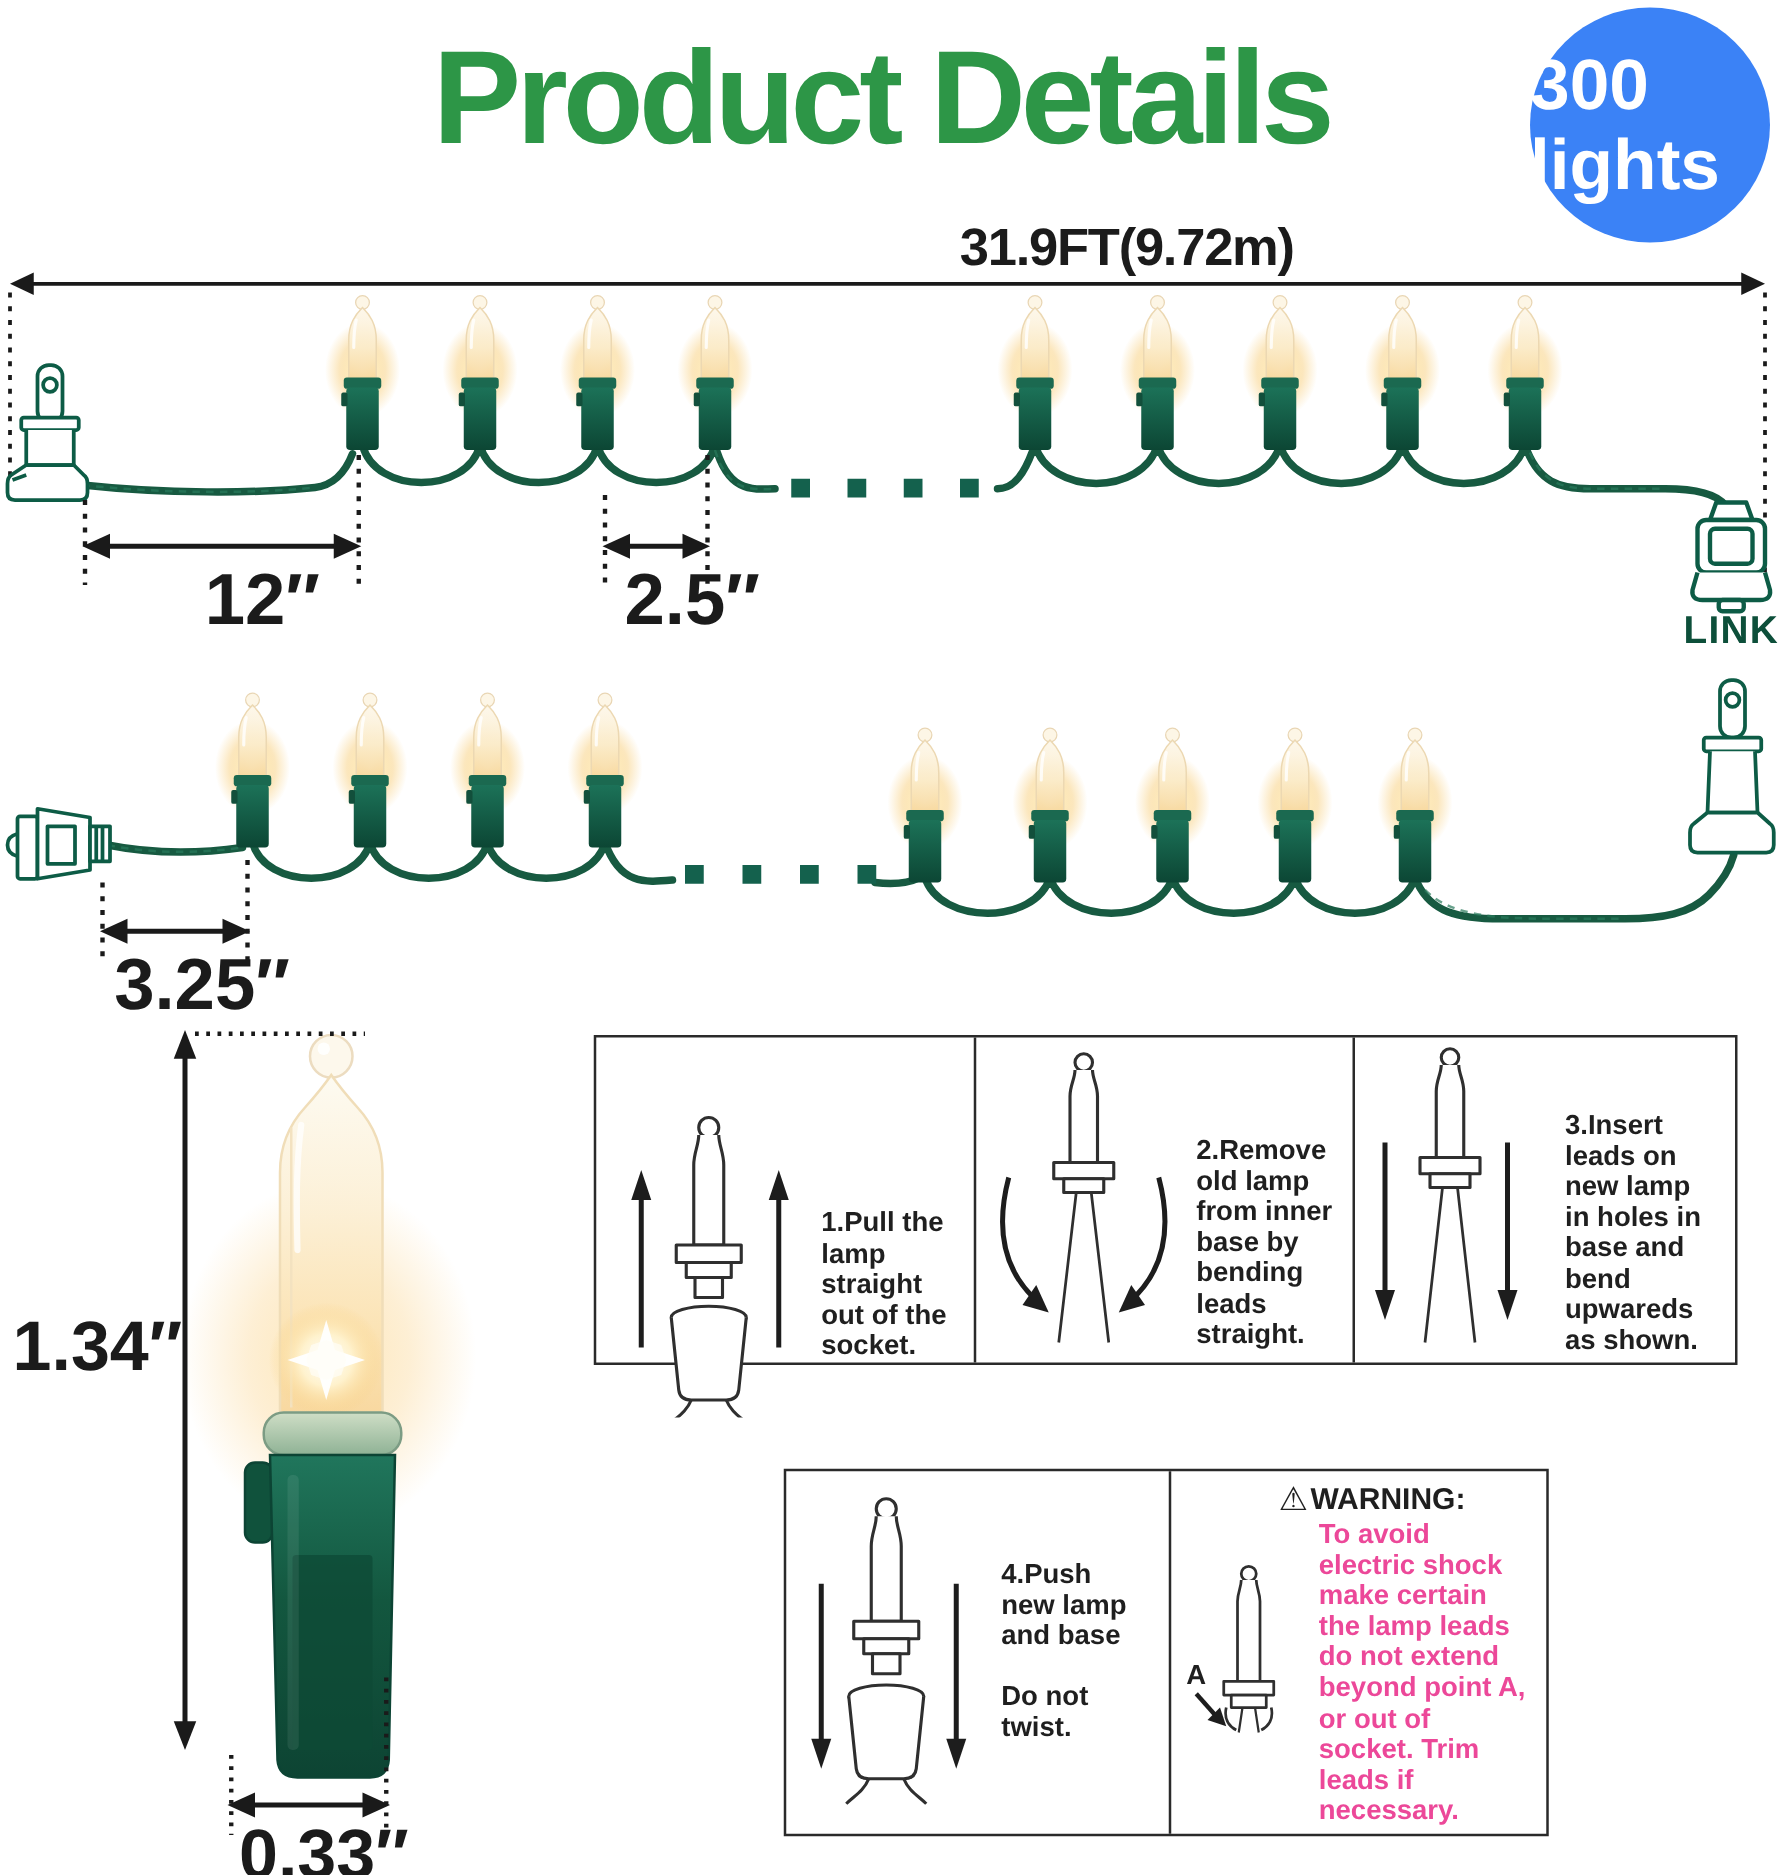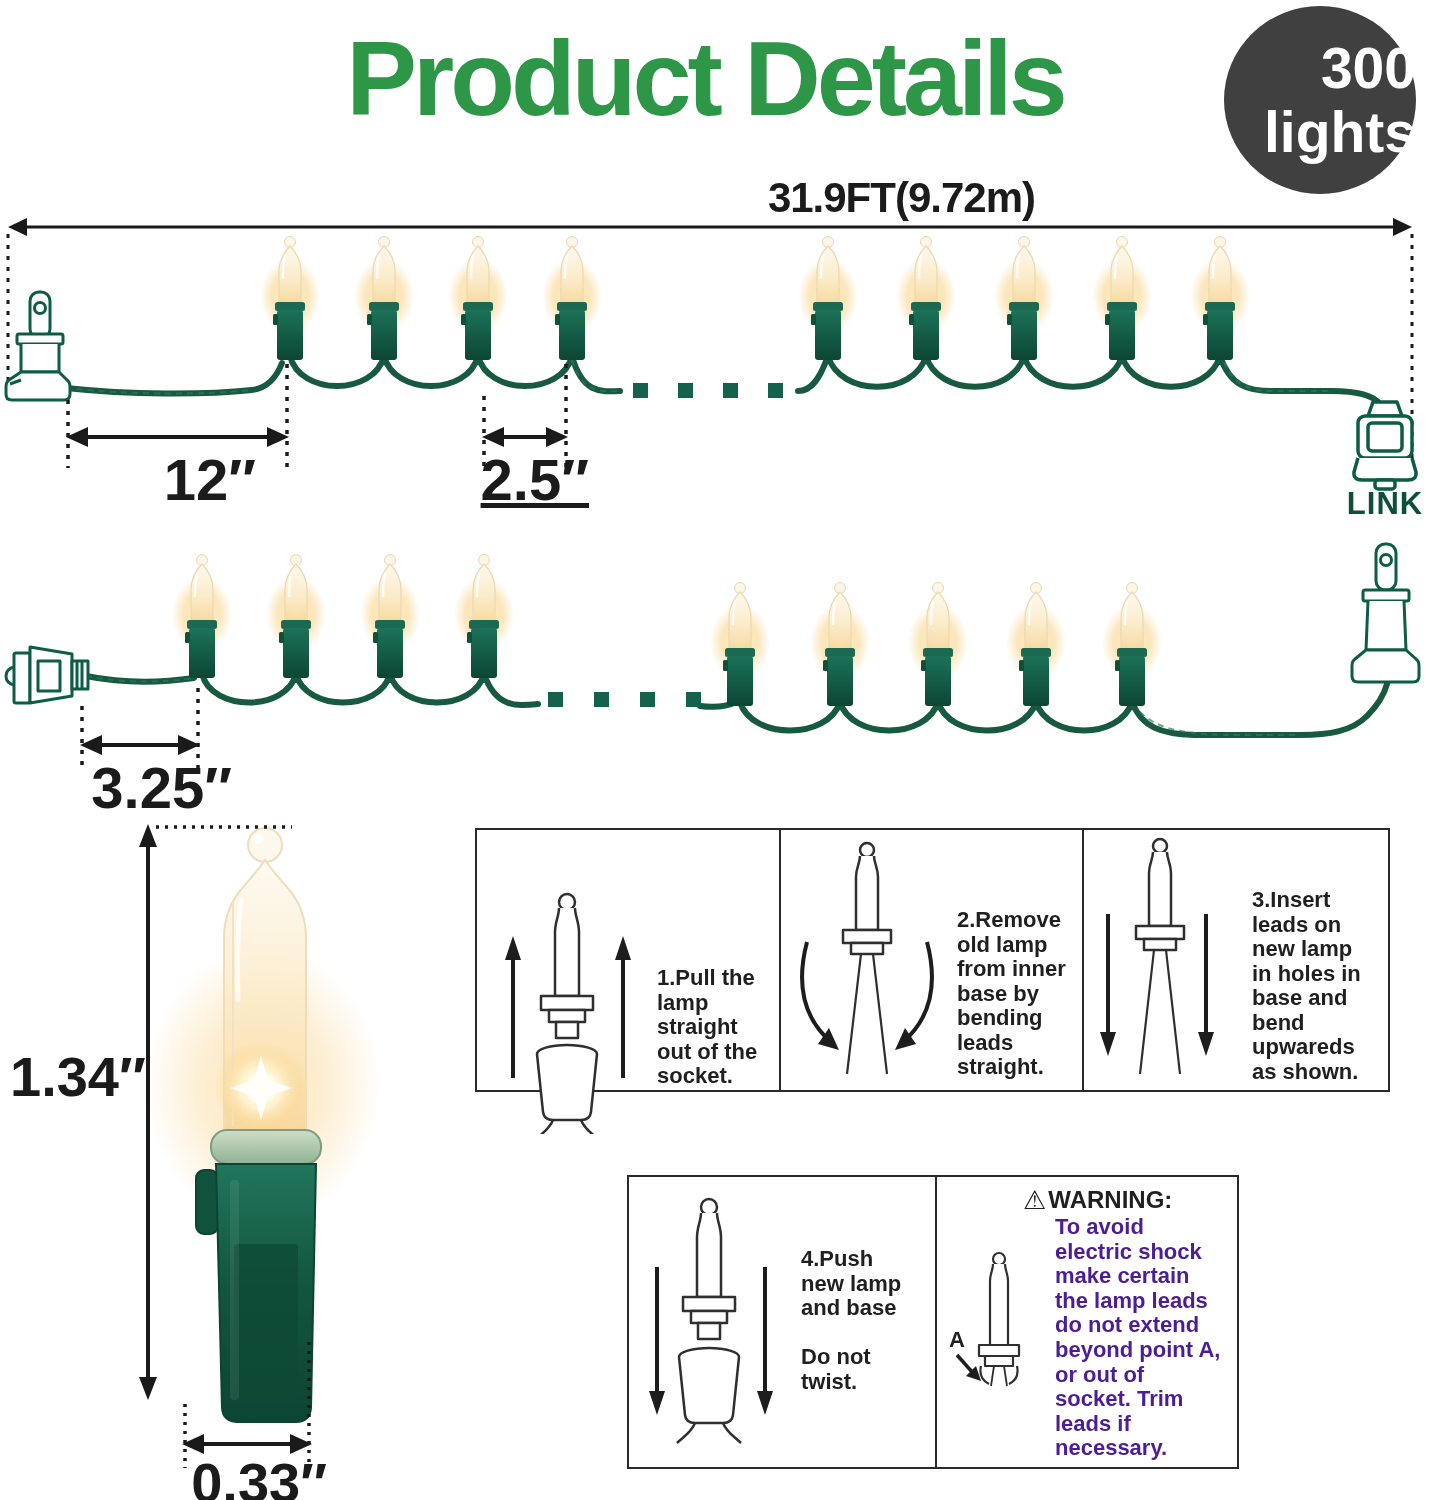--- a/index.html
+++ b/index.html
@@ -1,37 +1,37 @@
 <!DOCTYPE html>
 <html><head>
 <meta charset="utf-8">
 <style>
   html,body{margin:0;padding:0;background:#ffffff;}
   body{width:1432px;height:1500px;position:relative;font-family:"Liberation Sans","DejaVu Sans",sans-serif;overflow:hidden;}
   .abs{position:absolute;}
   #page-title{left:230px;top:18px;width:950px;text-align:center;font-size:106px;font-weight:700;letter-spacing:-4px;color:#2d9647;}
-  #badge{left:1224px;top:6px;width:192px;height:188px;border-radius:50%;background:#404040;color:#fff;text-align:right;display:flex;flex-direction:column;justify-content:center;font-weight:700;font-size:57px;line-height:64px;}
+  #badge{left:1224px;top:6px;width:192px;height:188px;border-radius:50%;background:#3b82f6;color:#fff;text-align:left;display:flex;flex-direction:column;justify-content:center;font-weight:700;font-size:57px;line-height:64px;}
   .dim-label{font-weight:700;color:#1b1b1b;text-align:right;}
   #dim-total{left:435px;top:174px;width:600px;font-size:42px;letter-spacing:-1px;}
   #dim-lead{left:96px;top:446px;width:160px;font-size:58px;}
-  #dim-gap{left:429px;top:446px;width:160px;font-size:58px;text-decoration:underline;}
+  #dim-gap{left:448px;top:446px;width:160px;font-size:58px;}
   #dim-end{left:52px;top:754px;width:180px;font-size:58px;}
   #dim-bulb-h{left:10px;top:1044px;width:126px;font-size:56px;text-align:left;}
   #dim-bulb-w{left:167px;top:1450px;width:160px;font-size:56px;}
   #link-label{left:1330px;top:486px;width:110px;text-align:center;font-size:31px;font-weight:700;letter-spacing:1px;color:#0d4f3a;}
   .panel-box{border:2px solid #2a2a2a;background:#fff;display:flex;}
   #box-top{left:475px;top:828px;width:911px;height:260px;}
   #box-bottom{left:627px;top:1175px;width:608px;height:290px;}
   .panel{position:relative;box-sizing:border-box;height:100%;}
   .panel.divided{border-left:2px solid #2a2a2a;}
   .step-text{position:absolute;font-size:22px;font-weight:700;color:#1f1f1f;line-height:24.5px;white-space:pre-line;}
   .warn-title-row{position:absolute;left:86px;top:8px;display:flex;align-items:center;font-weight:700;color:#1f1f1f;}
   .warn-icon{font-size:26px;margin-right:2px;font-family:"DejaVu Sans",sans-serif;}
   .warn-title{font-size:24px;}
-  .warn-body{position:absolute;left:118px;top:38px;font-size:22px;font-weight:700;color:#4c1d95;line-height:24.6px;white-space:pre-line;}
+  .warn-body{position:absolute;left:118px;top:38px;font-size:22px;font-weight:700;color:#ec4899;line-height:24.6px;white-space:pre-line;}
   .point-a{position:absolute;left:12px;top:150px;font-size:22px;font-weight:700;color:#1f1f1f;}
   svg{display:block;}
   .mini{position:absolute;left:0;top:0;}
 </style>
 </head>
 <body>
 
 <svg class="abs" width="1432" height="1500" viewBox="0 0 1432 1500" style="left:0;top:0;">
   <defs>
     <radialGradient id="glow" cx="50%" cy="50%" r="50%">

